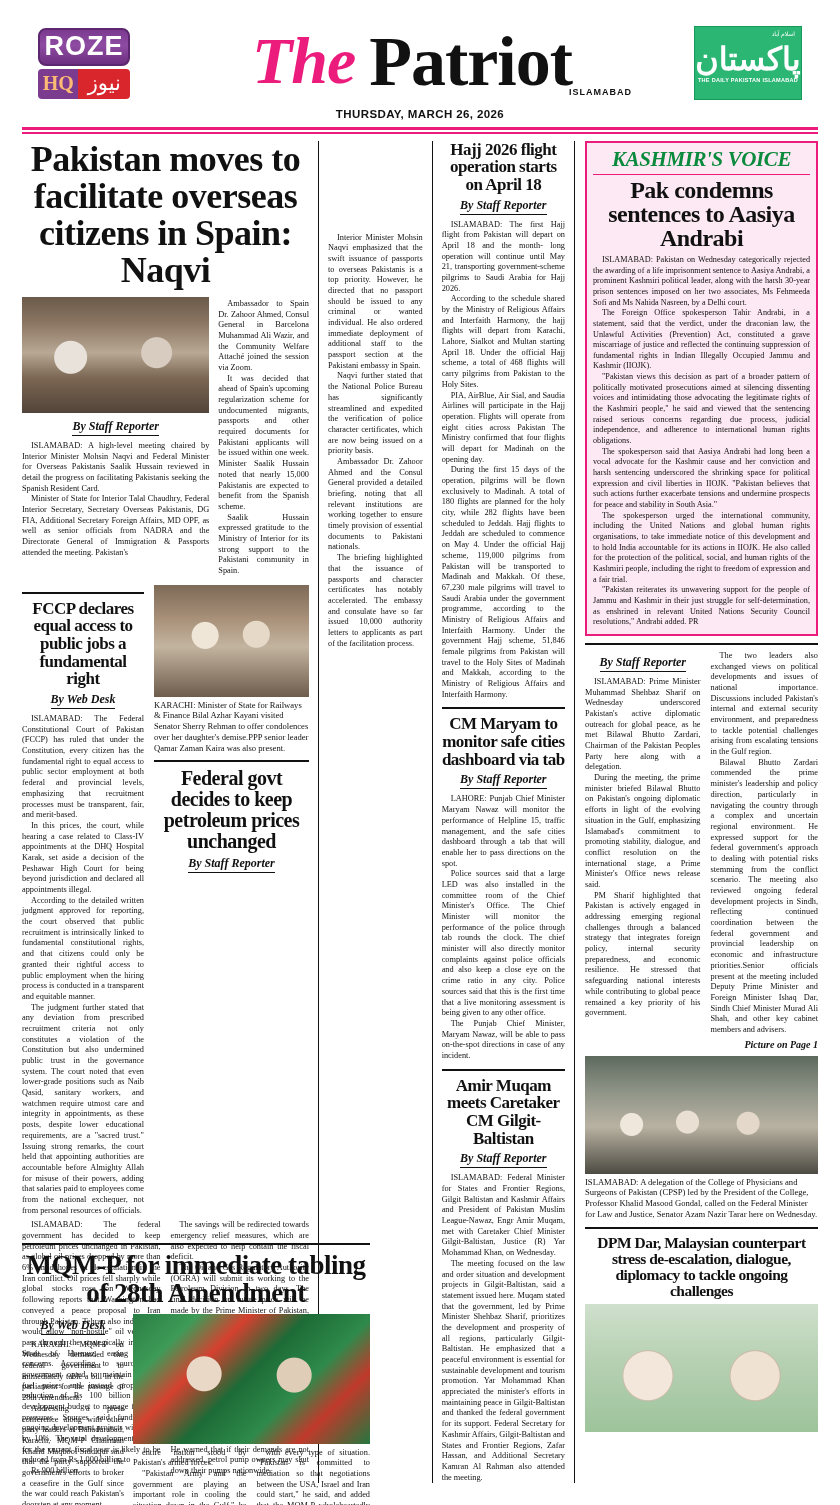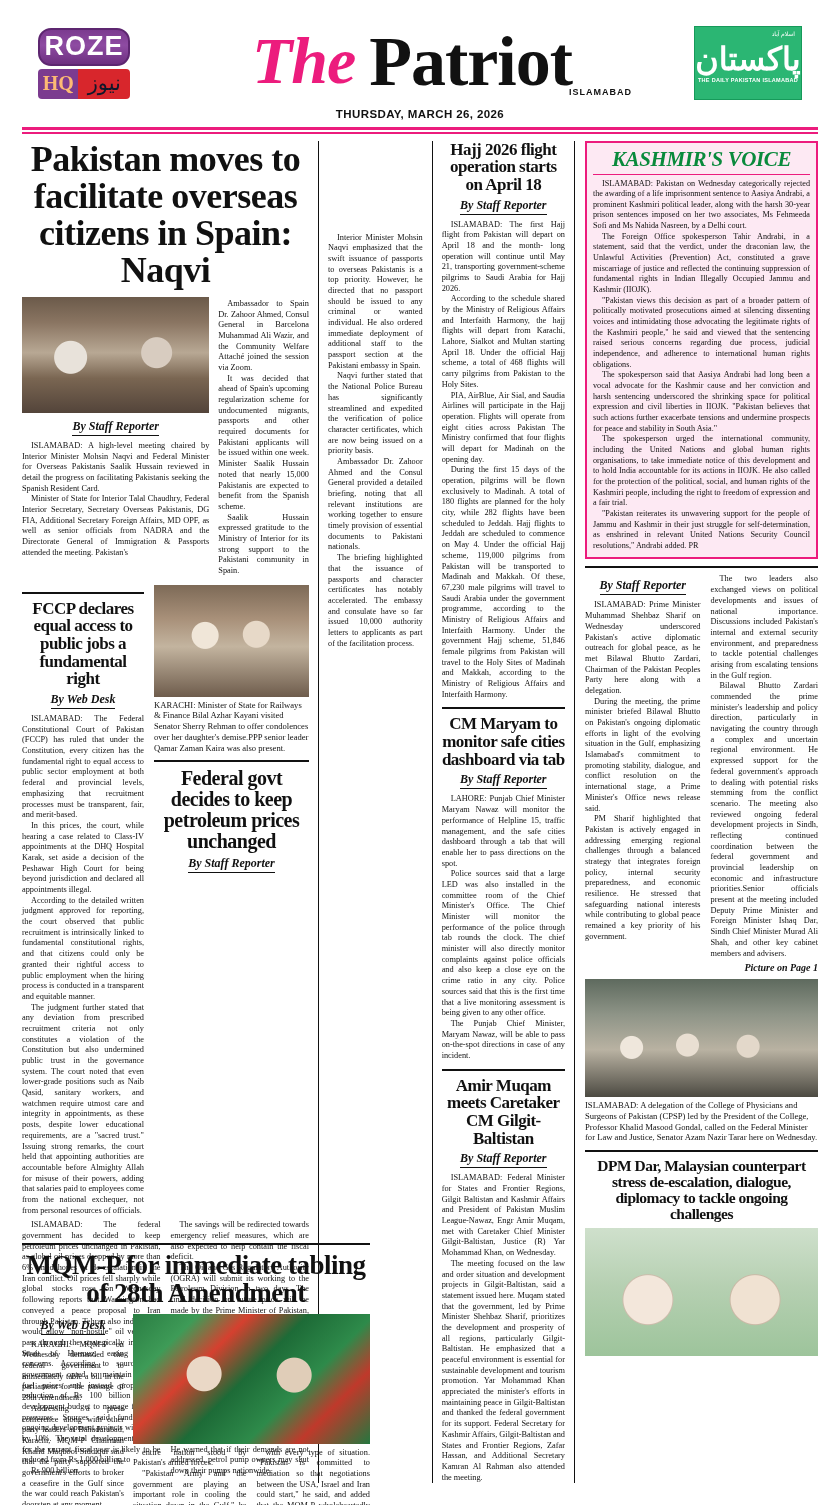--- a/index.html
+++ b/index.html
@@ -11,33 +11,33 @@
     color: #111;
     overflow: hidden;
   }
   .page { position: relative; width: 840px; height: 1505px; padding: 0 16px; }
 
   
   .masthead { display:flex; align-items:center; justify-content:space-between; padding: 26px 22px 2px 22px; }
   .logo-roze { width: 92px; }
   .logo-roze .rz-top {
     background: linear-gradient(180deg,#7b3b8f 0%, #8e4ba2 45%, #6d2f80 100%);
-    border:2px solid #5d2670; border-radius:13px;
+    border:2px solid #5d2670; border-radius:8px;
     color:#fff; font-family:"Liberation Sans", sans-serif; font-weight:bold;
     font-size:27px; letter-spacing:1px; text-align:center; padding:3px 0 4px;
     line-height:1;
   }
   .logo-roze .rz-bot { display:flex; margin-top:3px; height:30px; }
   .logo-roze .rz-hq {
     flex:0 0 44%; background:#7b3b8f; color:#fdba74; font-family:Liberation Serif, serif;
     font-weight:bold; font-size:20px; display:flex; align-items:center; justify-content:center;
     border-radius:4px 0 0 4px;
   }
   .logo-roze .rz-ur {
-    flex:1; background:#d8262c; color:#0f172a; font-size:21px; display:flex;
+    flex:1; background:#d8262c; color:#ffffff; font-size:21px; display:flex;
     align-items:center; justify-content:center; border-radius:0 4px 4px 0;
   }
   .nameplate { text-align:center; flex:1; padding:0 10px; position:relative; }
   .np-the {
     font-family:"Liberation Serif", serif; font-style:italic; font-weight:bold;
     color:#ec1c7d; font-size:66px; line-height:.9; display:inline-block; vertical-align:middle;
     letter-spacing:-1px;
   }
   .np-patriot {
     font-family:"Liberation Serif", serif; font-weight:bold; color:#111;
@@ -262,20 +262,21 @@
       <div class="body-col">
         <p>ISLAMABAD: Federal Minister for States and Frontier Regions, Gilgit Baltistan and Kashmir Affairs and President of Pakistan Muslim League-Nawaz, Engr Amir Muqam, met with Caretaker Chief Minister Gilgit-Baltistan, Justice (R) Yar Mohammad Khan, on Wednesday.</p>
         <p>The meeting focused on the law and order situation and development projects in Gilgit-Baltistan, said a statement issued here. Muqam stated that the government, led by Prime Minister Shehbaz Sharif, prioritizes the development and prosperity of all regions, particularly Gilgit-Baltistan. He emphasized that a peaceful environment is essential for sustainable development and tourism promotion. Yar Mohammad Khan appreciated the minister's efforts in maintaining peace in Gilgit-Baltistan and thanked the federal government for its support. Federal Secretary for Kashmir Affairs, Gilgit-Baltistan and States and Frontier Regions, Zafar Hassan, and Additional Secretary Kamran Al Rahman also attended the meeting.</p>
       </div>
     </div>
 
     <div class="col-d">
 
       <div class="kashmir-box">
         <div class="kashmir-title">KASHMIR'S VOICE</div>
+        <div class="hl kashmir-hl">Pak condemns sentences to Aasiya Andrabi</div>
         <div class="kashmir-body">
           <p>ISLAMABAD: Pakistan on Wednesday categorically rejected the awarding of a life imprisonment sentence to Aasiya Andrabi, a prominent Kashmiri political leader, along with the harsh 30-year prison sentences imposed on her two associates, Ms Fehmeeda Sofi and Ms Nahida Nasreen, by a Delhi court.</p>
           <p>The Foreign Office spokesperson Tahir Andrabi, in a statement, said that the verdict, under the draconian law, the Unlawful Activities (Prevention) Act, constituted a grave miscarriage of justice and reflected the continuing suppression of fundamental rights in Indian Illegally Occupied Jammu and Kashmir (IIOJK).</p>
           <p>"Pakistan views this decision as part of a broader pattern of politically motivated prosecutions aimed at silencing dissenting voices and intimidating those advocating the legitimate rights of the Kashmiri people," he said and viewed that the sentencing raised serious concerns regarding due process, judicial independence, and adherence to international human rights obligations.</p>
           <p>The spokesperson said that Aasiya Andrabi had long been a vocal advocate for the Kashmir cause and her conviction and harsh sentencing underscored the shrinking space for political expression and civil liberties in IIOJK. "Pakistan believes that such actions further exacerbate tensions and undermine prospects for peace and stability in South Asia."</p>
           <p>The spokesperson urged the international community, including the United Nations and global human rights organisations, to take immediate notice of this development and to hold India accountable for its actions in IIOJK. He also called for the protection of the political, social, and human rights of the Kashmiri people, including the right to freedom of expression and a fair trial.</p>
           <p>"Pakistan reiterates its unwavering support for the people of Jammu and Kashmir in their just struggle for self-determination, as enshrined in relevant United Nations Security Council resolutions," Andrabi added. PR</p>
         </div>
       </div>
 

